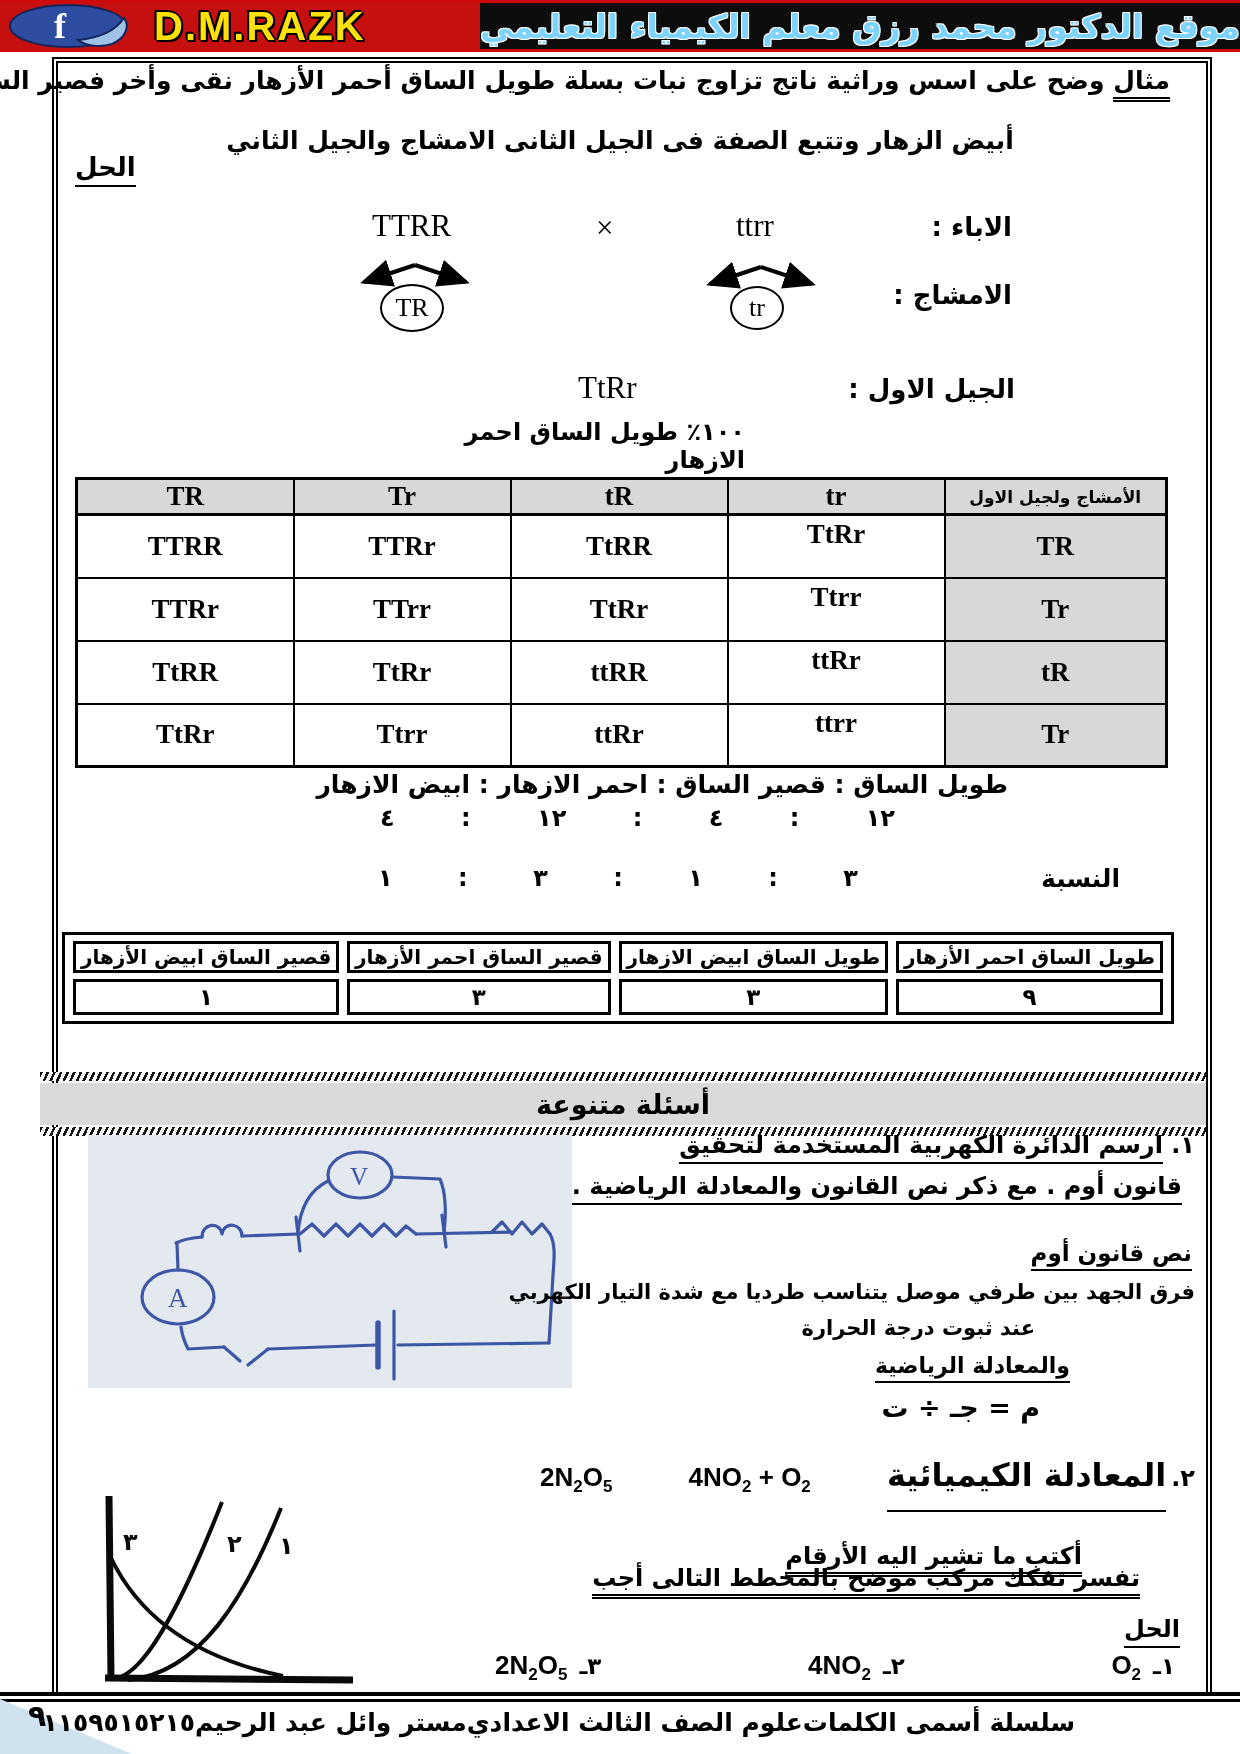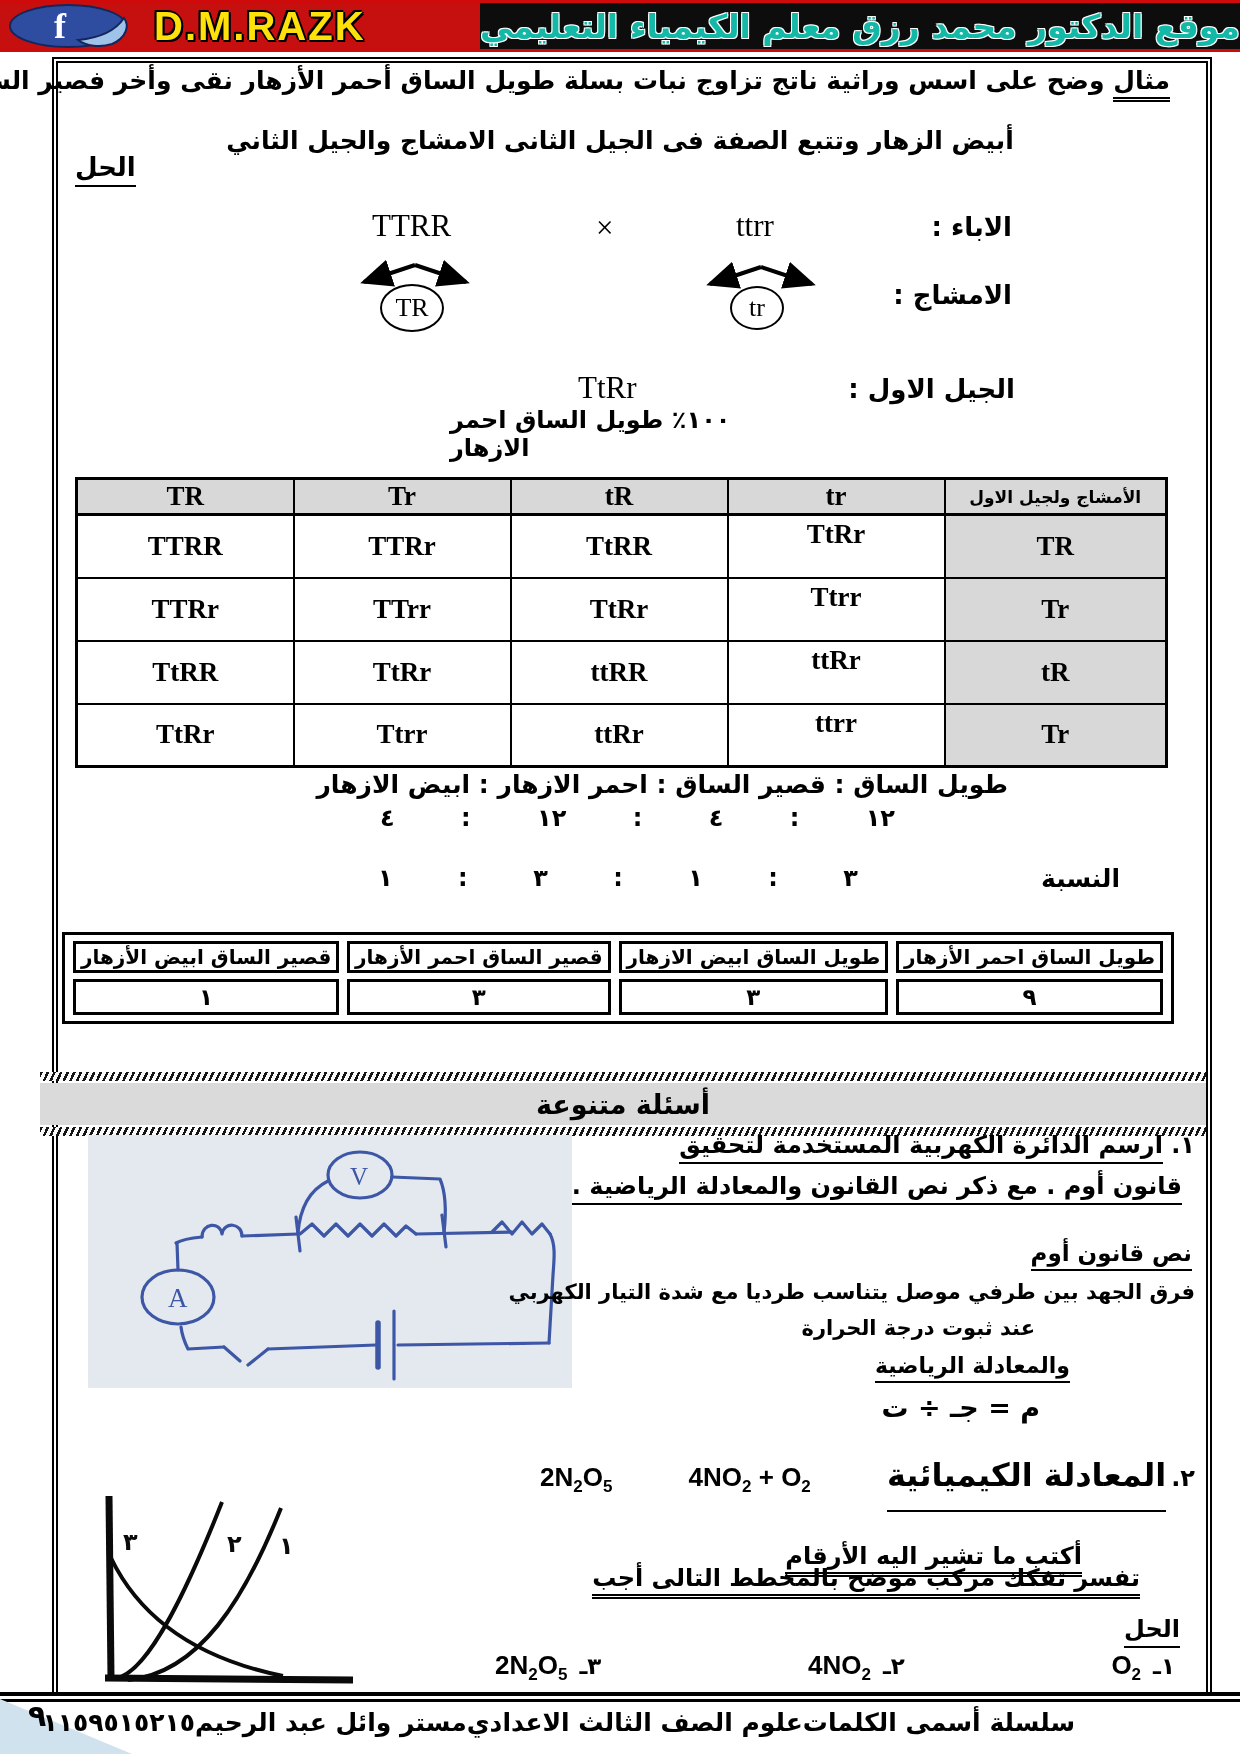--- a/index.html
+++ b/index.html
@@ -21,21 +21,21 @@
   }
   .fb-logo { flex:0 0 auto; }
   .dmrazk {
     font-family:"Liberation Sans", sans-serif; font-weight:bold; font-size:40px;
     color:#ffe10a; letter-spacing:2px;
     text-shadow:2px 0 #000,-2px 0 #000,0 2px #000,0 -2px #000,2px 2px #000,-2px -2px #000;
     white-space:nowrap;
   }
   .site-title {
     flex:1; direction:rtl; display:flex; align-items:center; justify-content:center;
-    font-weight:bold; font-size:33px; color:#14b8a6; white-space:nowrap;
+    font-weight:bold; font-size:33px; color:#7dd3fc; white-space:nowrap;
     text-shadow:-1px -1px 0 #fff,1px -1px 0 #fff,-1px 1px 0 #fff,1px 1px 0 #fff;
   }
   
   .frame {
     position:absolute; left:52px; top:57px; width:1160px; height:1635px;
     border:6px double #000; border-bottom:none; pointer-events:none;
   }
   .u   { border-bottom:2px solid #000; padding-bottom:3px; }
   .uu  { border-bottom:5px double #000; padding-bottom:2px; }
   .abs { position:absolute; white-space:nowrap; }
@@ -44,21 +44,21 @@
   .prob-line2 { top:110px; left:70px; width:1100px; text-align:center; font-size:25px; font-weight:bold; direction:rtl; position:absolute;margin-top:16px; }
   .sol1 { top:152px; left:75px; font-size:26px; font-weight:bold; direction:rtl; }
   
   .lbl { font-size:26px; font-weight:bold; direction:rtl; }
   .geno { font-family:"Liberation Serif","DejaVu Serif",serif; font-size:31px; }
   .gamete-circle {
     position:absolute; border:2.5px solid #000; border-radius:50%;
     display:flex; align-items:center; justify-content:center;
     font-family:"Liberation Serif","DejaVu Serif",serif; font-size:26px;
   }
-  .f1pct { top:406px; left:450px; width:295px; text-align:left; font-size:24px; font-weight:bold; direction:rtl; position:absolute; }
+  .f1pct { top:418px; left:450px; width:295px; text-align:right; font-size:24px; font-weight:bold; direction:rtl; position:absolute; }
   
   table.punnett {
     position:absolute; left:75px; top:477px; width:1090px;
     border-collapse:collapse; border:3px solid #000; table-layout:fixed;
   }
   table.punnett td, table.punnett th { border:2px solid #000; text-align:center; }
   table.punnett th { height:36px; background:#d8d8d8; border-bottom:3px solid #000; }
   table.punnett td { height:63px; }
   table.punnett .hdr-cell { font-family:"Liberation Serif","DejaVu Serif",serif; font-weight:bold; font-size:27px; }
   table.punnett .corner { font-size:17px; font-weight:bold; direction:rtl;margin-top:19px; }

